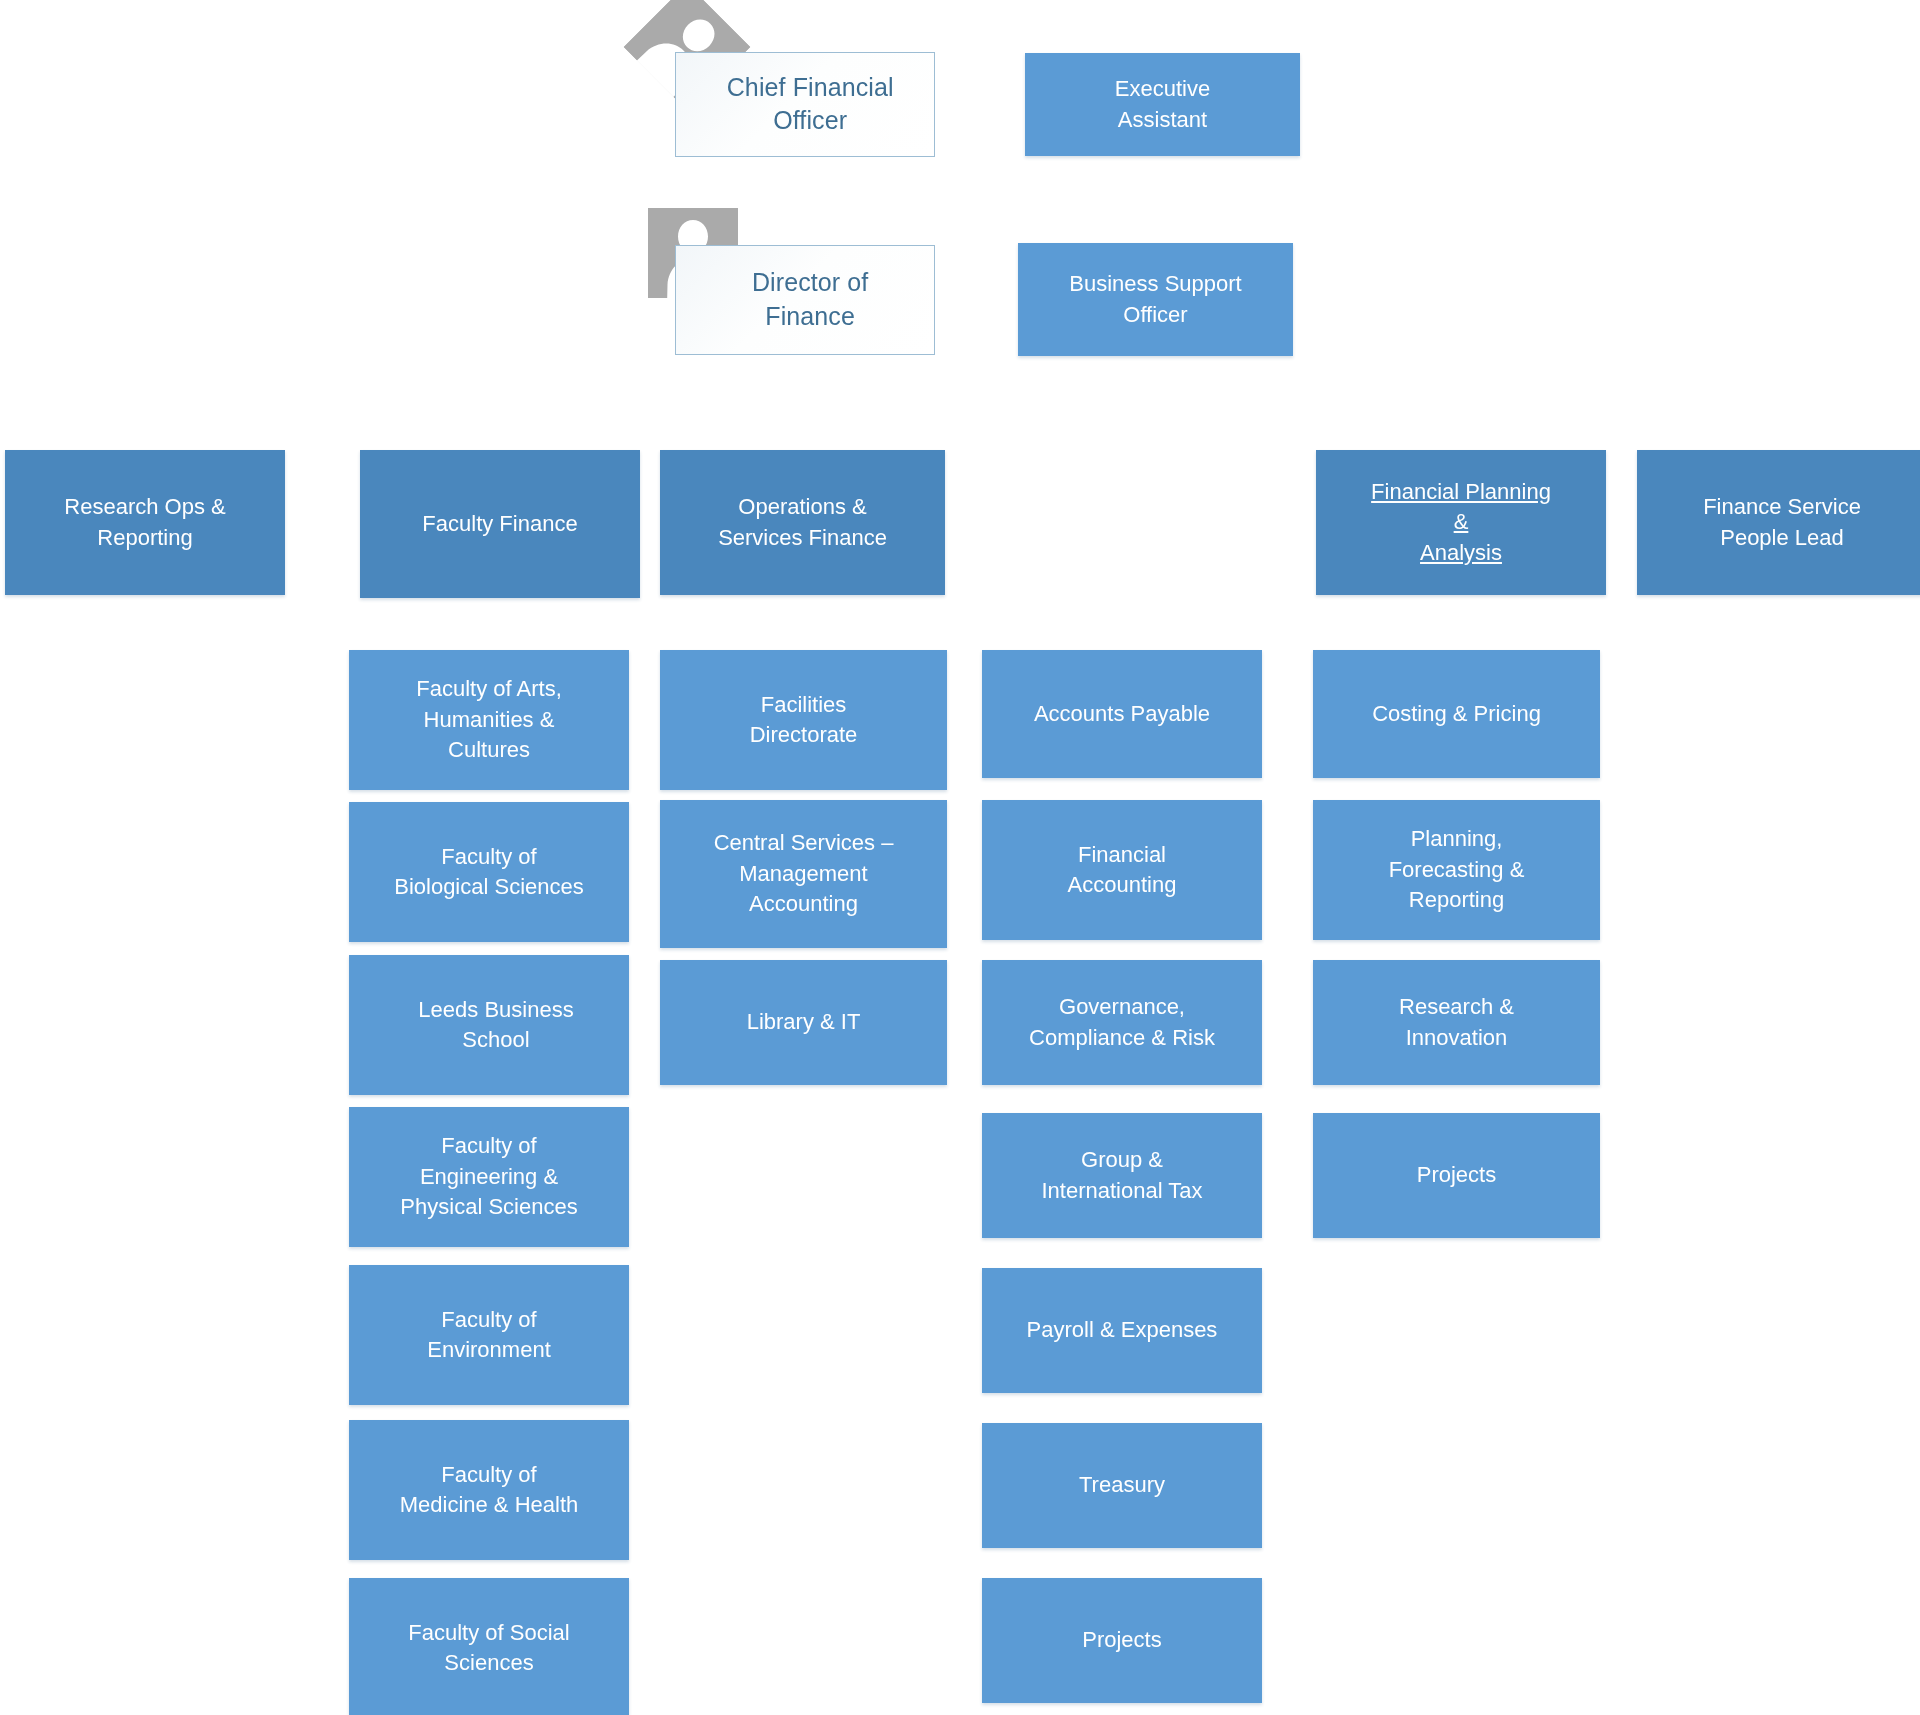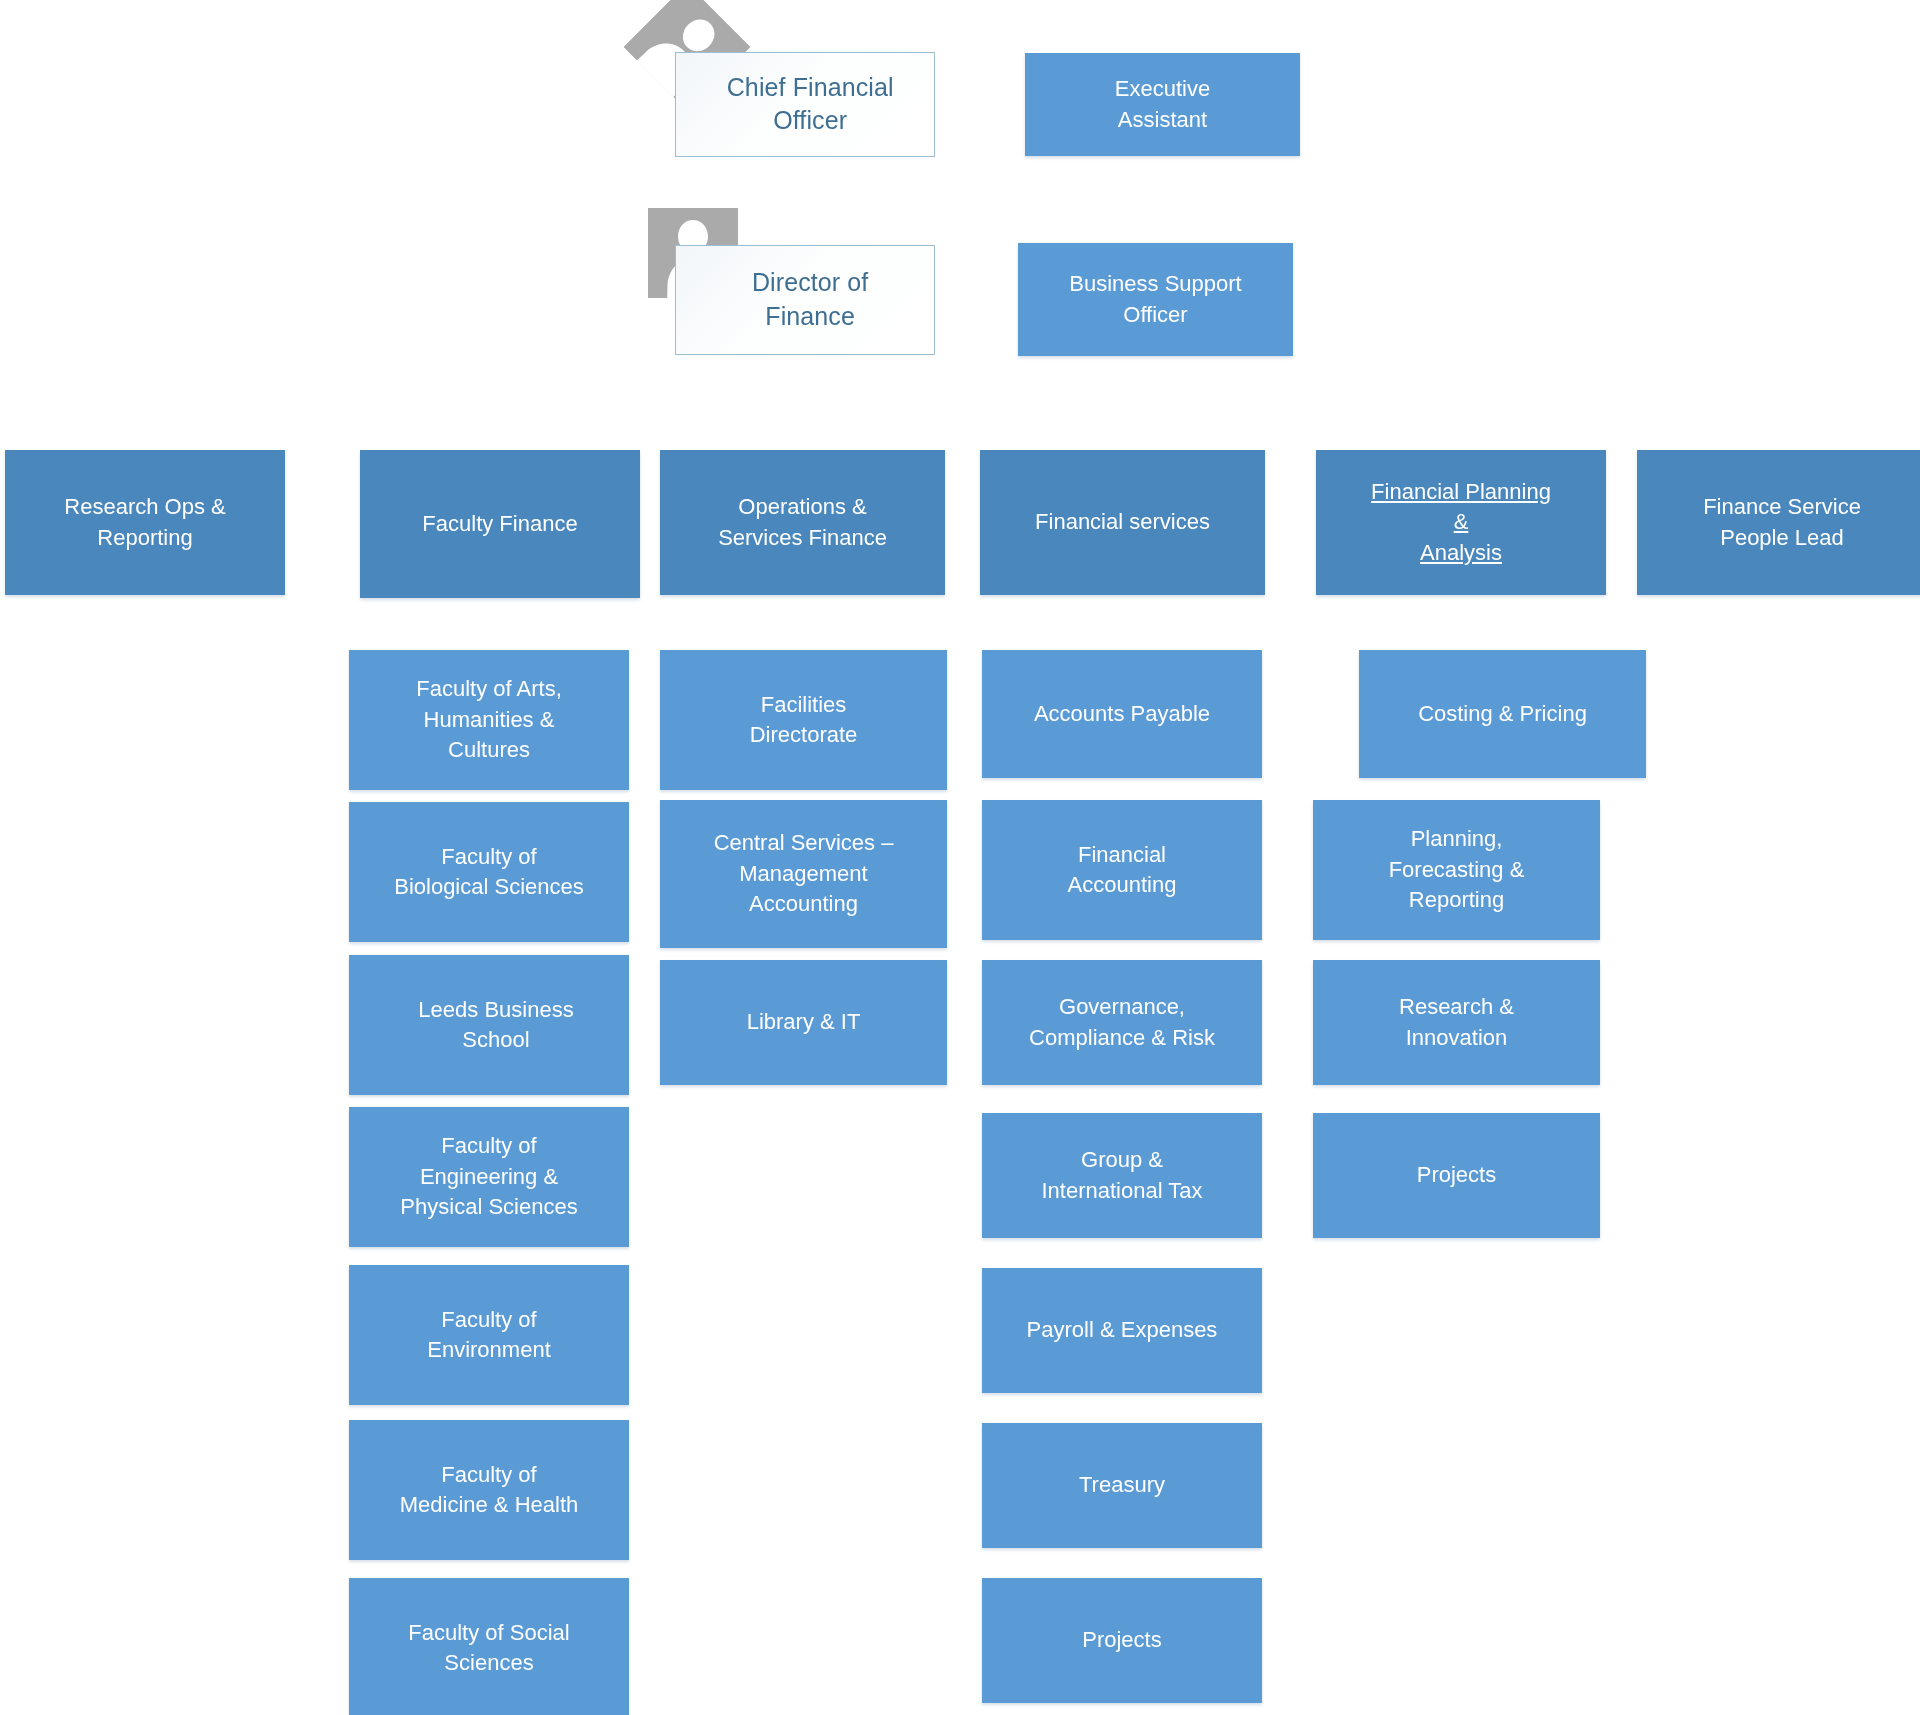--- a/index.html
+++ b/index.html
@@ -120,23 +120,20 @@
 
   <div class="box level-dept" style="left:360px; top:450px; width:280px; height:148px;">
     <span class="label">Faculty Finance</span>
   </div>
 
   <div class="box level-dept" style="left:660px; top:450px; width:285px; height:145px;">
     <span class="label">Operations &amp;
 Services Finance</span>
   </div>
 
-  <div class="box level-dept" style="left:980px; top:450px; width:285px; height:145px;">
-    <span class="label">Financial services</span>
-  </div>
 
   <div class="box level-dept" style="left:1316px; top:450px; width:290px; height:145px;text-decoration:underline;">
     <span class="label">Financial Planning
 &amp;
 Analysis</span>
   </div>
 
   <div class="box level-dept" style="left:1637px; top:450px; width:290px; height:145px;">
     <span class="label">Finance Service
 People Lead</span>
@@ -204,21 +201,21 @@
   <div class="box level-sub" style="left:982px; top:1268px; width:280px; height:125px;">
     <span class="label">Payroll &amp; Expenses</span>
   </div>
   <div class="box level-sub" style="left:982px; top:1423px; width:280px; height:125px;">
     <span class="label">Treasury</span>
   </div>
   <div class="box level-sub" style="left:982px; top:1578px; width:280px; height:125px;">
     <span class="label">Projects</span>
   </div>
 
-  <div class="box level-sub" style="left:1313px; top:650px; width:287px; height:128px;margin-left:46px;">
+  <div class="box level-sub" style="left:1313px; top:650px; width:287px; height:128px;">
     <span class="label">Costing &amp; Pricing</span>
   </div>
   <div class="box level-sub" style="left:1313px; top:800px; width:287px; height:140px;">
     <span class="label">Planning,
 Forecasting &amp;
 Reporting</span>
   </div>
   <div class="box level-sub" style="left:1313px; top:960px; width:287px; height:125px;">
     <span class="label">Research &amp;
 Innovation</span>

